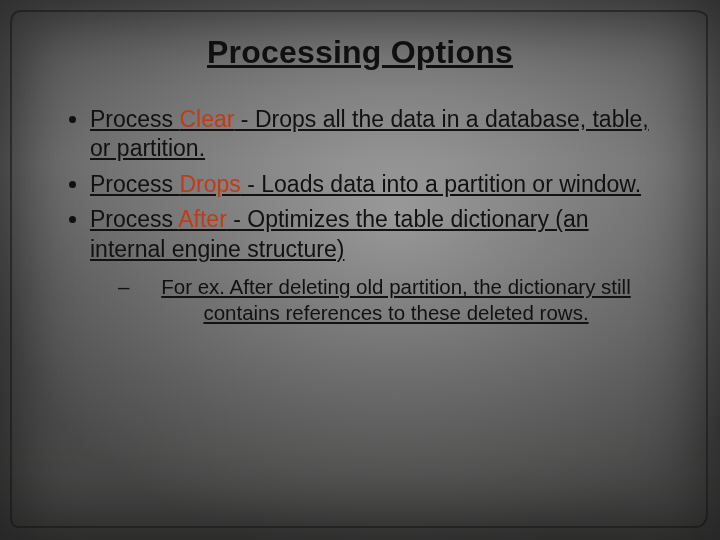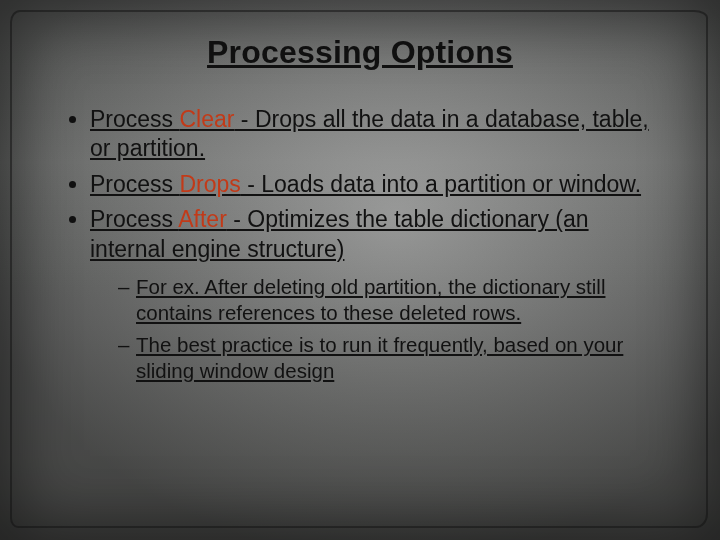--- a/index.html
+++ b/index.html
@@ -62,20 +62,21 @@
     list-style: none;
     margin: 10px 0 0 0;
     padding-left: 28px;
     font-size: 20.5px;
     line-height: 1.26;
   }
   ul.sub > li {
     position: relative;
     padding-left: 18px;
     margin-bottom: 6px;
+    text-align: center;
   }
   ul.sub > li::before {
     content: "–";
     position: absolute;
     left: 0;
     top: 0;
   }
   .kw {
     color: #c23a18;
   }
@@ -91,17 +92,16 @@
       <span>Process </span><span class="kw">Clear</span><span> - Drops all the data in a database, table, or partition.</span>
     </li>
     <li>
       <span>Process </span><span class="kw">Drops</span><span> - Loads data into a partition or window.</span>
     </li>
     <li>
       <span>Process </span><span class="kw">After</span><span> - Optimizes the table dictionary (an internal engine structure)</span>
 
       <ul class="sub">
         <li>For ex. After deleting old partition, the dictionary still contains references to these deleted rows.</li>
-        <li>The best practice is to run it frequently, based on your sliding window design</li>
       </ul>
     </li>
   </ul>
 </div>
 
 </body></html>

